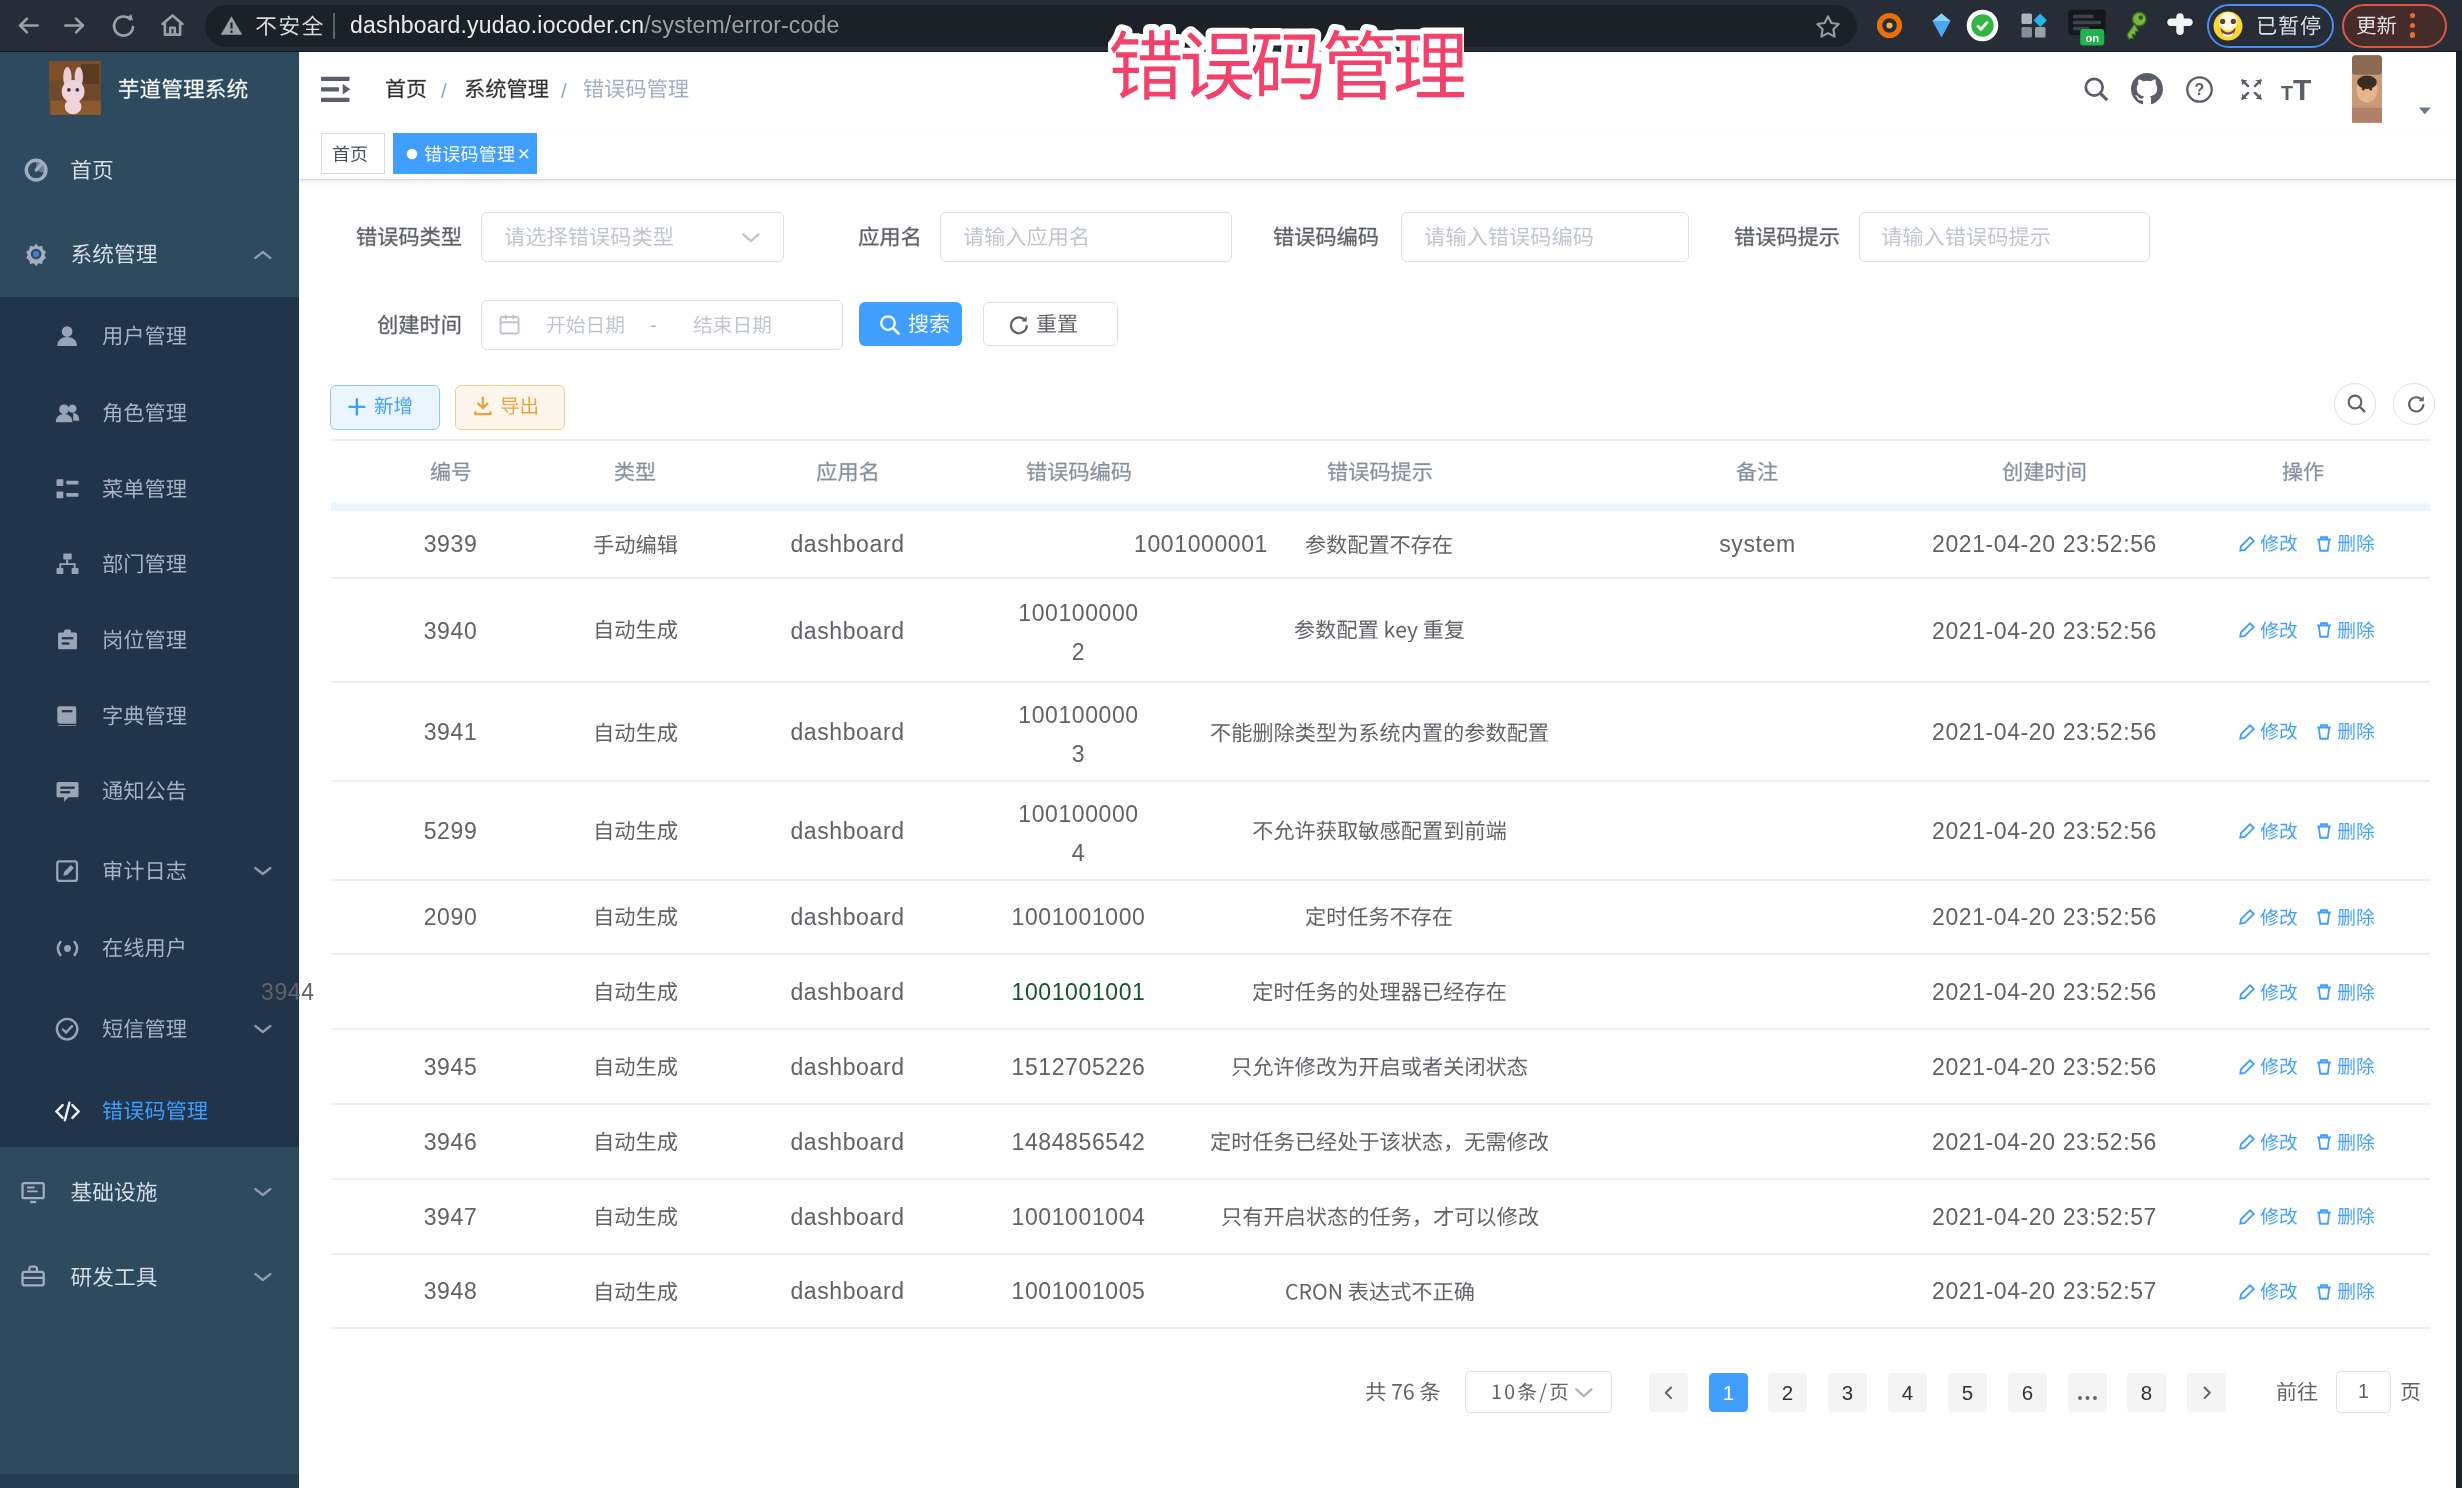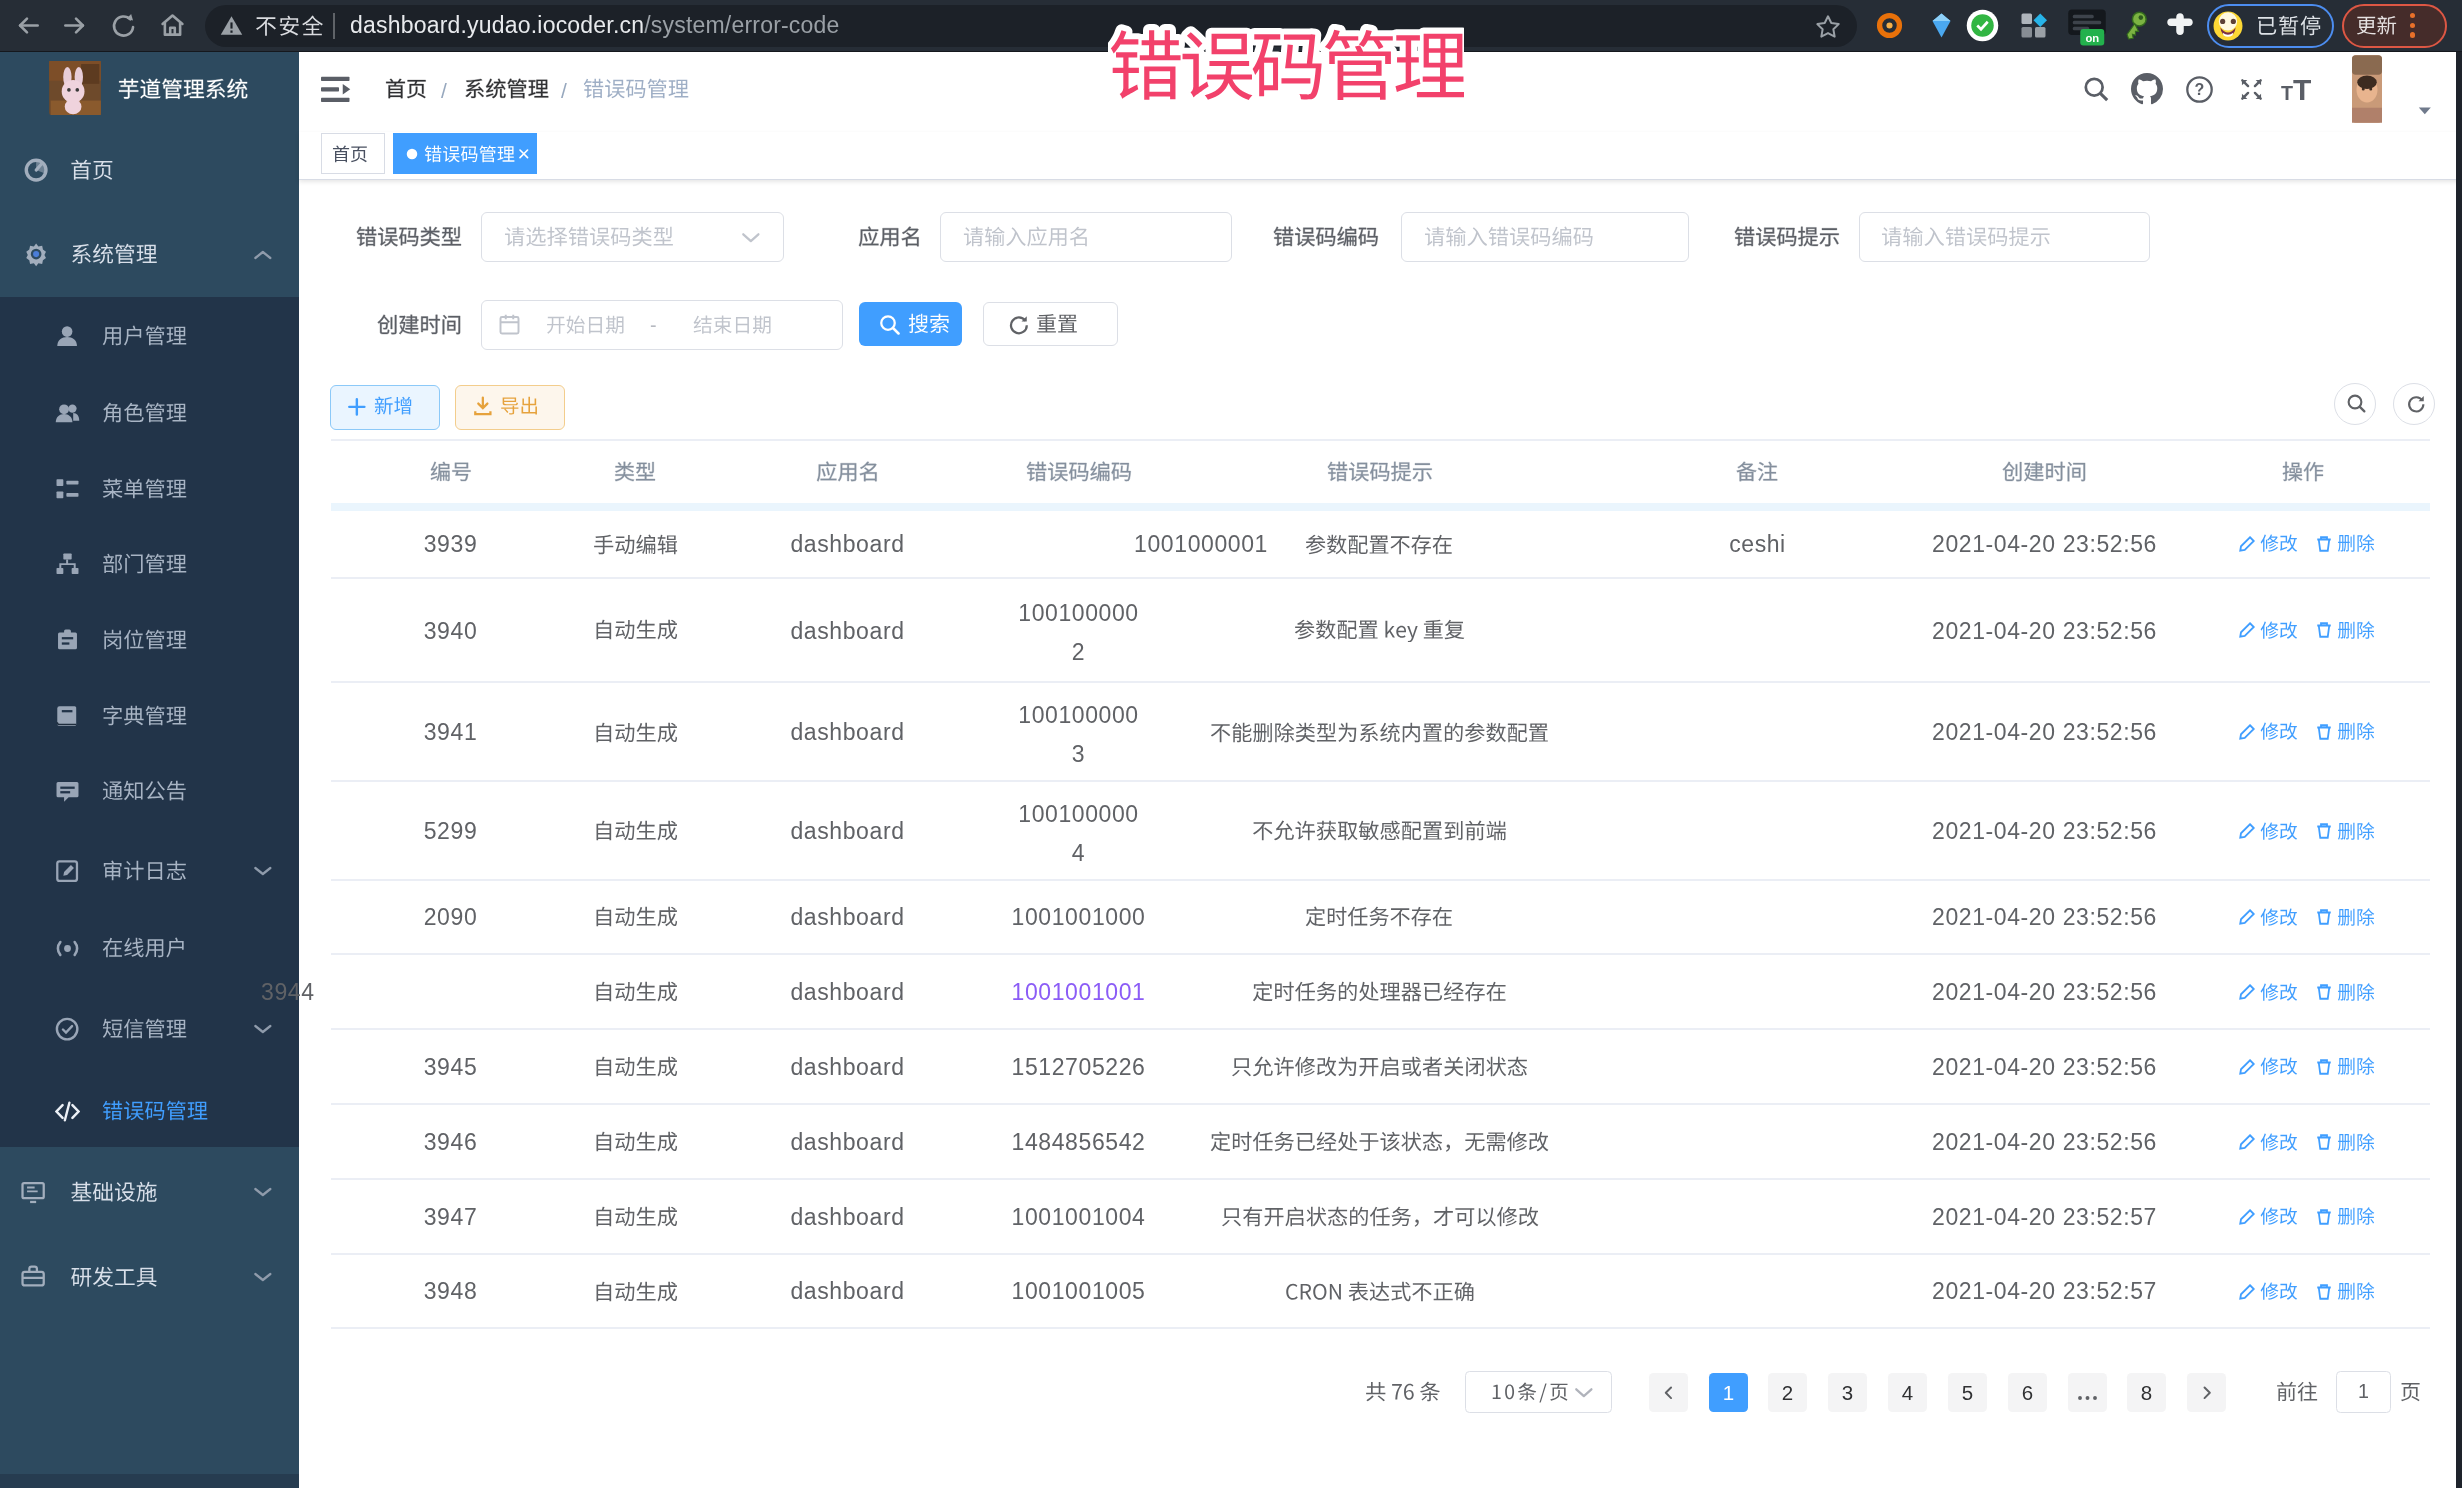--- a/index.html
+++ b/index.html
@@ -790,21 +790,21 @@
         <use href="#g53c2" x="0"></use>
         <use href="#g6570" x="1000"></use>
         <use href="#g914d" x="2000"></use>
         <use href="#g7f6e" x="3000"></use>
         <use href="#g4e0d" x="4000"></use>
         <use href="#g5b58" x="5000"></use>
         <use href="#g5728" x="6000"></use>
       </g>
     </svg>
   </div>
-<div style="position:absolute;left:1568px;top:527px;width:379px;text-align:center;font:400 23px 'Liberation Sans', sans-serif;color:#606266;letter-spacing:0.6px;line-height:34px;white-space:nowrap">ceshi</div>
+<div style="position:absolute;left:1568px;top:527px;width:379px;text-align:center;font:400 23px 'Liberation Sans', sans-serif;color:#606266;letter-spacing:0.6px;line-height:34px;white-space:nowrap">system</div>
 <div style="position:absolute;left:1855px;top:527px;width:379px;text-align:center;font:400 23px 'Liberation Sans', sans-serif;color:#606266;letter-spacing:0.6px;line-height:34px;white-space:nowrap">2021-04-20 23:52:56</div>
 <div style="position:absolute;left:2238px;top:535px;width:18px;height:18px"><svg width="18" height="18" viewBox="0 0 24 24">
       <path d="M16 3l5 5-12 12-6 1 1-6z" fill="none" stroke="#409eff" stroke-width="2.4"></path>
     </svg></div>
 <div style="position:absolute;left:2260px;top:533px">
     <svg width="38" height="21" viewBox="0 0 50 28" style="display:block">
       <g transform="translate(0,23.0) scale(0.02500,-0.02500)" fill="#409eff">
         <use href="#g4fee" x="0"></use>
         <use href="#g6539" x="1000"></use>
       </g>
@@ -1041,21 +1041,21 @@
     <svg width="85" height="23.5" viewBox="0 0 112 31" style="display:block">
       <g transform="translate(0,25.8) scale(0.02800,-0.02800)" fill="#606266">
         <use href="#g81ea" x="0"></use>
         <use href="#g52a8" x="1000"></use>
         <use href="#g751f" x="2000"></use>
         <use href="#g6210" x="3000"></use>
       </g>
     </svg>
   </div>
 <div style="position:absolute;left:658px;top:975px;width:379px;text-align:center;font:400 23px 'Liberation Sans', sans-serif;color:#606266;letter-spacing:0.6px;line-height:34px;white-space:nowrap">dashboard</div>
-<div style="position:absolute;left:889px;top:975px;width:379px;text-align:center;font:400 23px 'Liberation Sans', sans-serif;color:#8b5cf6;letter-spacing:0.6px;line-height:34px;white-space:nowrap">1001001001</div>
+<div style="position:absolute;left:889px;top:975px;width:379px;text-align:center;font:400 23px 'Liberation Sans', sans-serif;color:#14532d;letter-spacing:0.6px;line-height:34px;white-space:nowrap">1001001001</div>
 <div style="position:absolute;left:1252px;top:980px">
     <svg width="255" height="23.5" viewBox="0 0 336 31" style="display:block">
       <g transform="translate(0,25.8) scale(0.02800,-0.02800)" fill="#606266">
         <use href="#g5b9a" x="0"></use>
         <use href="#g65f6" x="1000"></use>
         <use href="#g4efb" x="2000"></use>
         <use href="#g52a1" x="3000"></use>
         <use href="#g7684" x="4000"></use>
         <use href="#g5904" x="5000"></use>
         <use href="#g7406" x="6000"></use>

